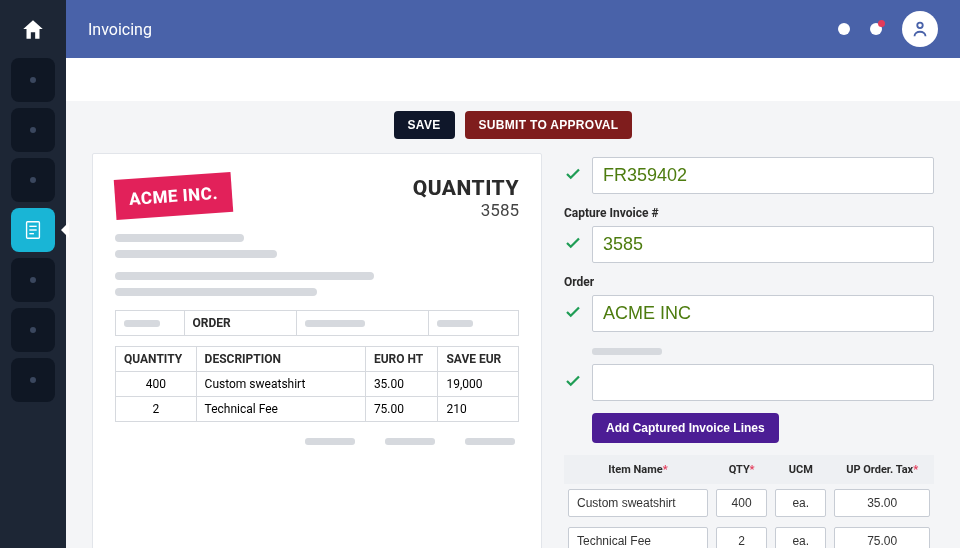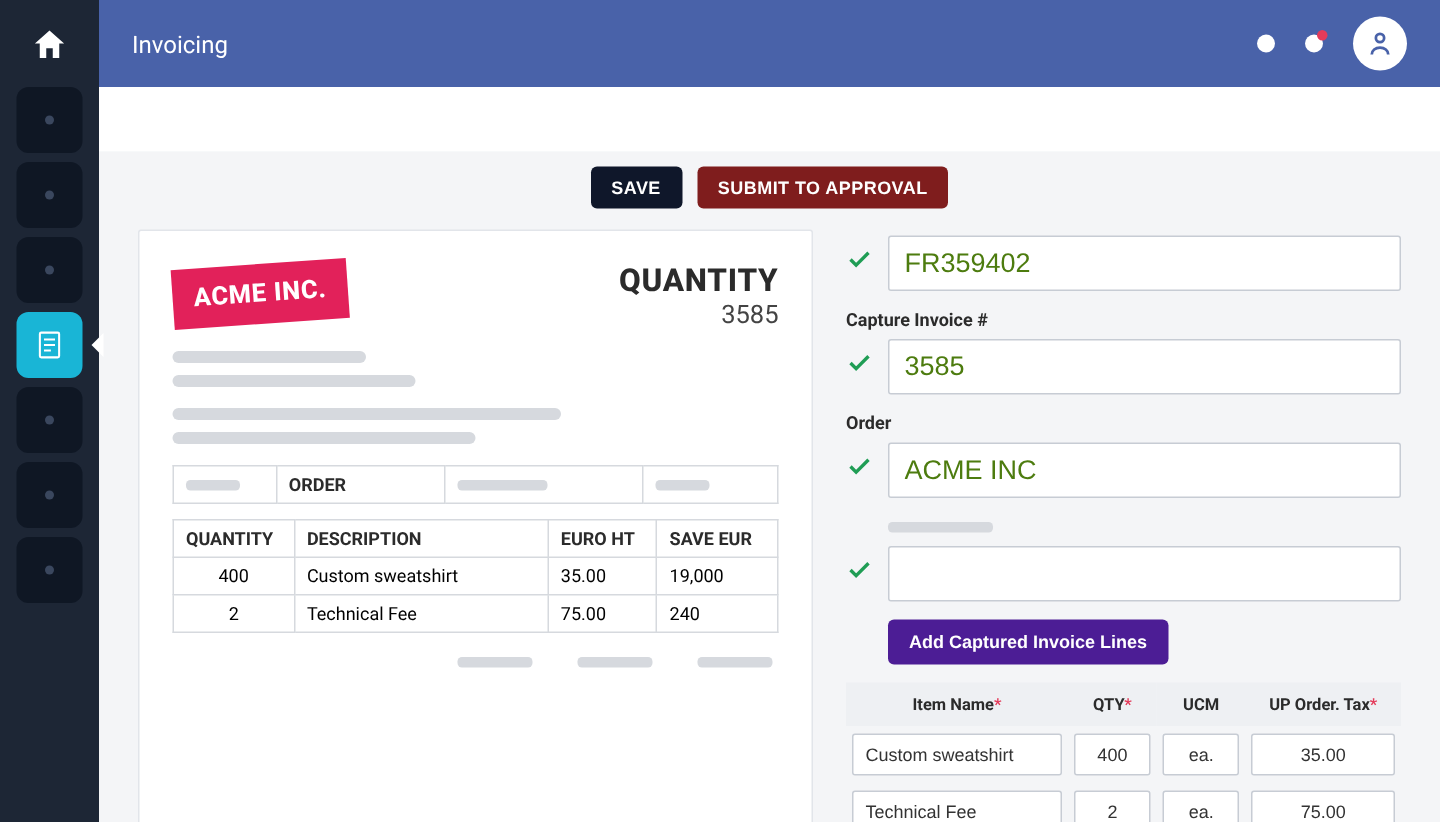--- a/index.html
+++ b/index.html
@@ -153,21 +153,21 @@
             <tr>
               <td style="text-align:center">400</td>
               <td>Custom sweatshirt</td>
               <td>35.00</td>
               <td>19,000</td>
             </tr>
             <tr>
               <td style="text-align:center">2</td>
               <td>Technical Fee</td>
               <td>75.00</td>
-              <td>240</td>
+              <td>210</td>
             </tr>
           </tbody>
             </table>
           <div style="display:flex;gap:30px;justify-content:flex-end;padding:6px 4px 0">
             <span class="ph-cell" style="width:50px"></span>
             <span class="ph-cell" style="width:50px"></span>
             <span class="ph-cell" style="width:50px"></span>
           </div>
         </div>
 

